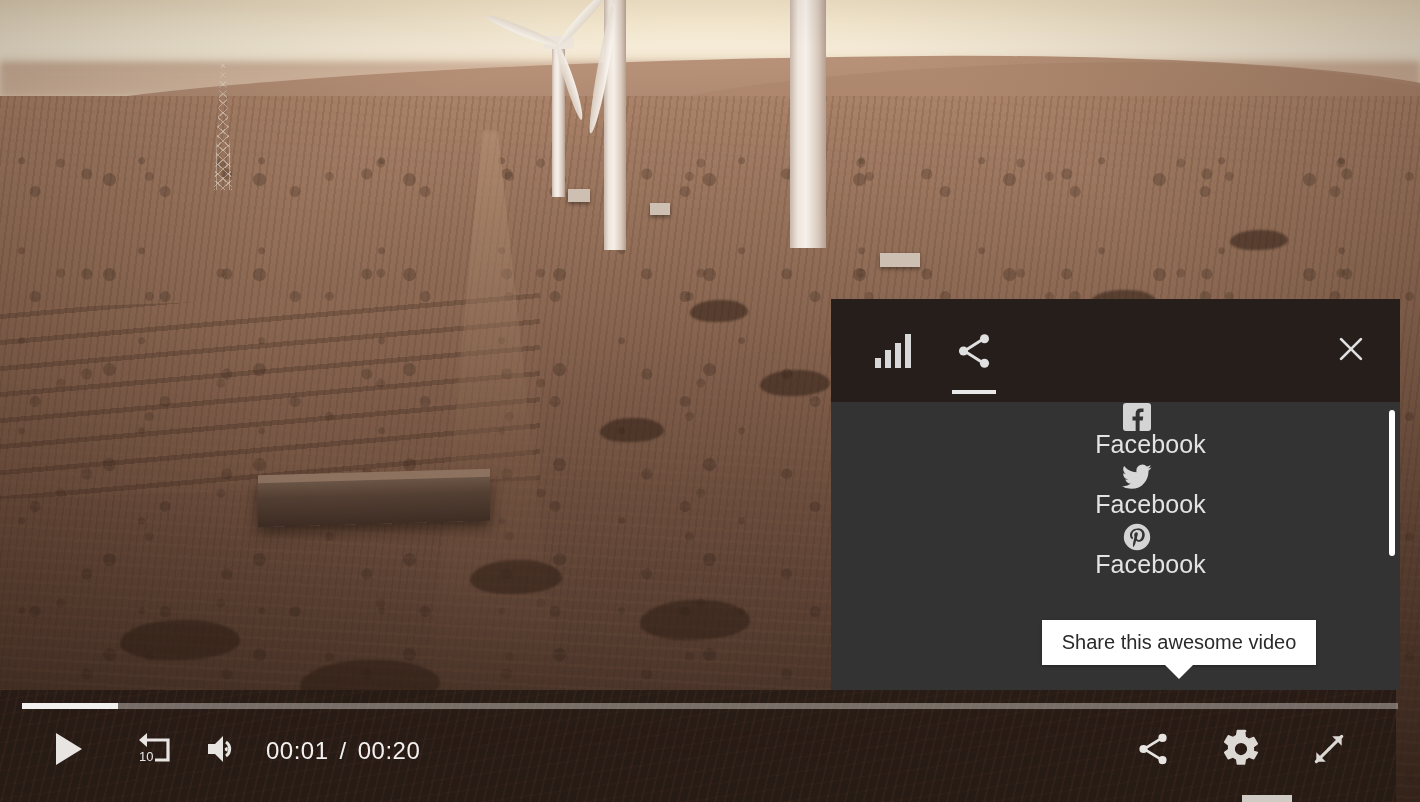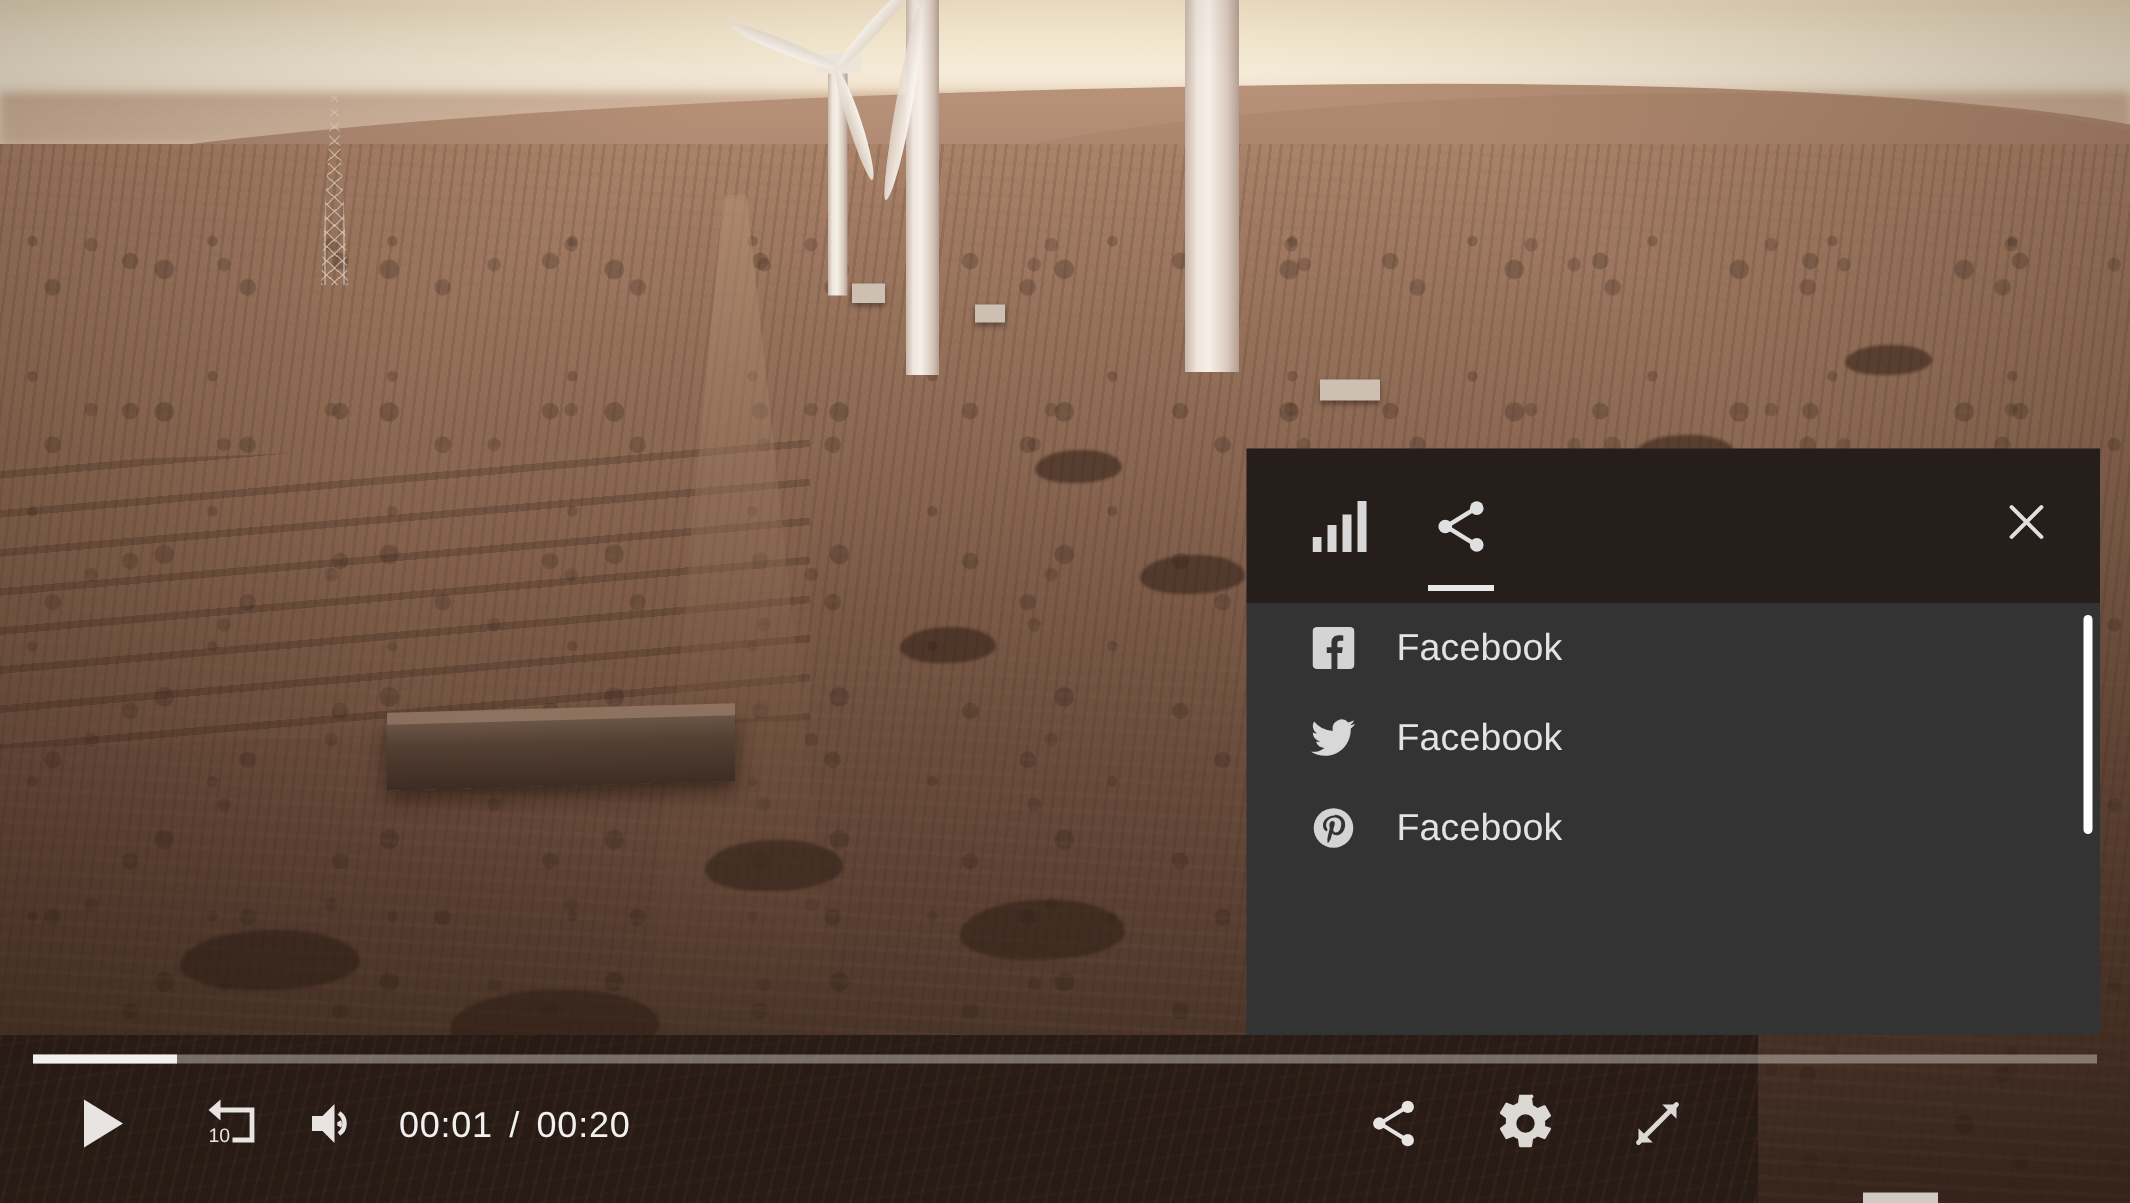--- a/index.html
+++ b/index.html
@@ -226,20 +226,21 @@
     position: relative;
     height: 288px;
     padding-top: 0;
   }
   .share-item {
     display: flex;
     align-items: center;
     height: 60px;
     padding-left: 43px;
     cursor: pointer;
+    flex-direction: column;
   }
   .share-item .si-icon {
     width: 30px;
     height: 30px;
     display: flex;
     align-items: center;
     justify-content: center;
     flex: 0 0 30px;
   }
   .share-item .si-label {
@@ -293,21 +294,21 @@
     border-left: 14px solid transparent;
     border-right: 14px solid transparent;
     border-top: 14px solid #ffffff;
   }
 
   
   .control-bar {
     position: absolute;
     left: 0;
     bottom: 0;
-    width: 1172px;
+    width: 1396px;
     height: 112px;
     background: rgba(38,27,21,.94);
   }
   .control-bar-texture {
     position: absolute;
     inset: 0;
     background-image:
       repeating-linear-gradient(104deg, rgba(92,60,40,.20) 0 2px, rgba(0,0,0,0) 2px 9px),
       repeating-linear-gradient(-8deg, rgba(80,52,34,.12) 0 2px, rgba(0,0,0,0) 2px 14px);
     opacity: .9;
@@ -507,20 +508,24 @@
         </span>
         <span class="si-label">Facebook</span>
       </div>
 
       <div class="panel-scrollbar">
         <div class="thumb"></div>
       </div>
     </div>
   </div>
 
+  <div class="tooltip">
+    <span class="tooltip-text">Share this awesome video</span>
+    <span class="tooltip-arrow"></span>
+  </div>
 
   <div class="control-bar">
     <div class="control-bar-texture"></div>
 
     <div class="progress-track">
       <div class="progress-fill" style="width: 7%;"></div>
     </div>
 
     <div class="controls-left">
 

